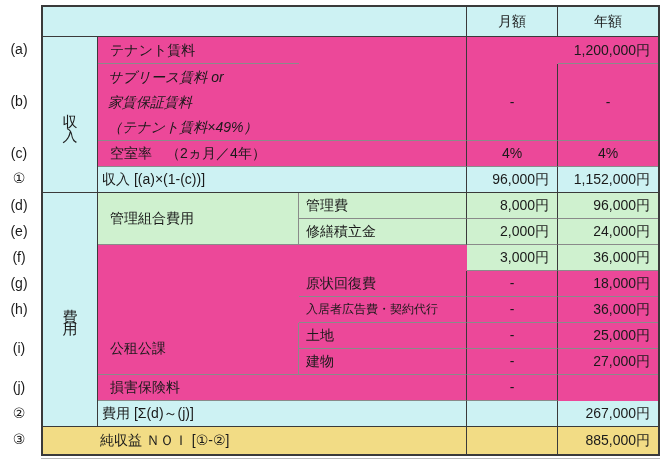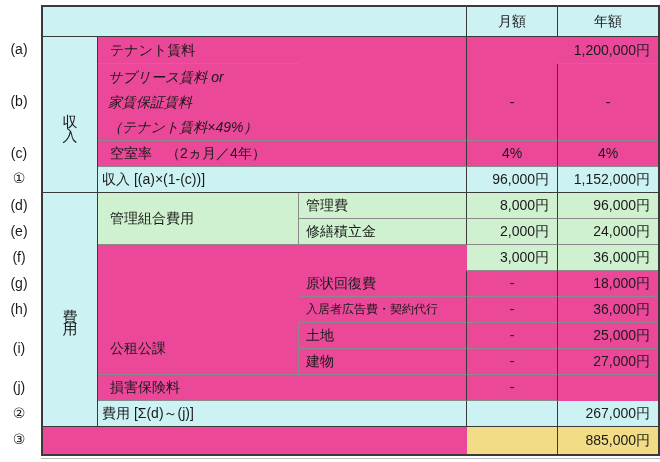--- a/index.html
+++ b/index.html
@@ -137,20 +137,21 @@
     <div class="c brd bbg ctr" style="grid-column:4;grid-row:12">-</div>
     <div class="c bbg rt" style="grid-column:5;grid-row:12">27,000円</div>
 
     <div class="c brd bbg lbl" style="grid-column:2/4;grid-row:13">損害保険料</div>
     <div class="c brd bbg ctr" style="grid-column:4;grid-row:13">-</div>
 
     <div class="c bgc bbd brd pad3" style="grid-column:2/4;grid-row:14">費用 [Σ(d)～(j)]</div>
     <div class="c bgc bbd brd rt" style="grid-column:4;grid-row:14"></div>
     <div class="c bgc bbd rt" style="grid-column:5;grid-row:14">267,000円</div>
 
+    <div class="c bgy brd noi-label" style="grid-column:1/4;grid-row:15">純収益 ＮＯＩ [①-②]</div>
     <div class="c bgy brd rt" style="grid-column:4;grid-row:15"></div>
     <div class="c bgy rt" style="grid-column:5;grid-row:15">885,000円</div>
 
   </div>
 
   <div class="bottom-shadow"></div>
 
 </div>
 
 </body></html>

